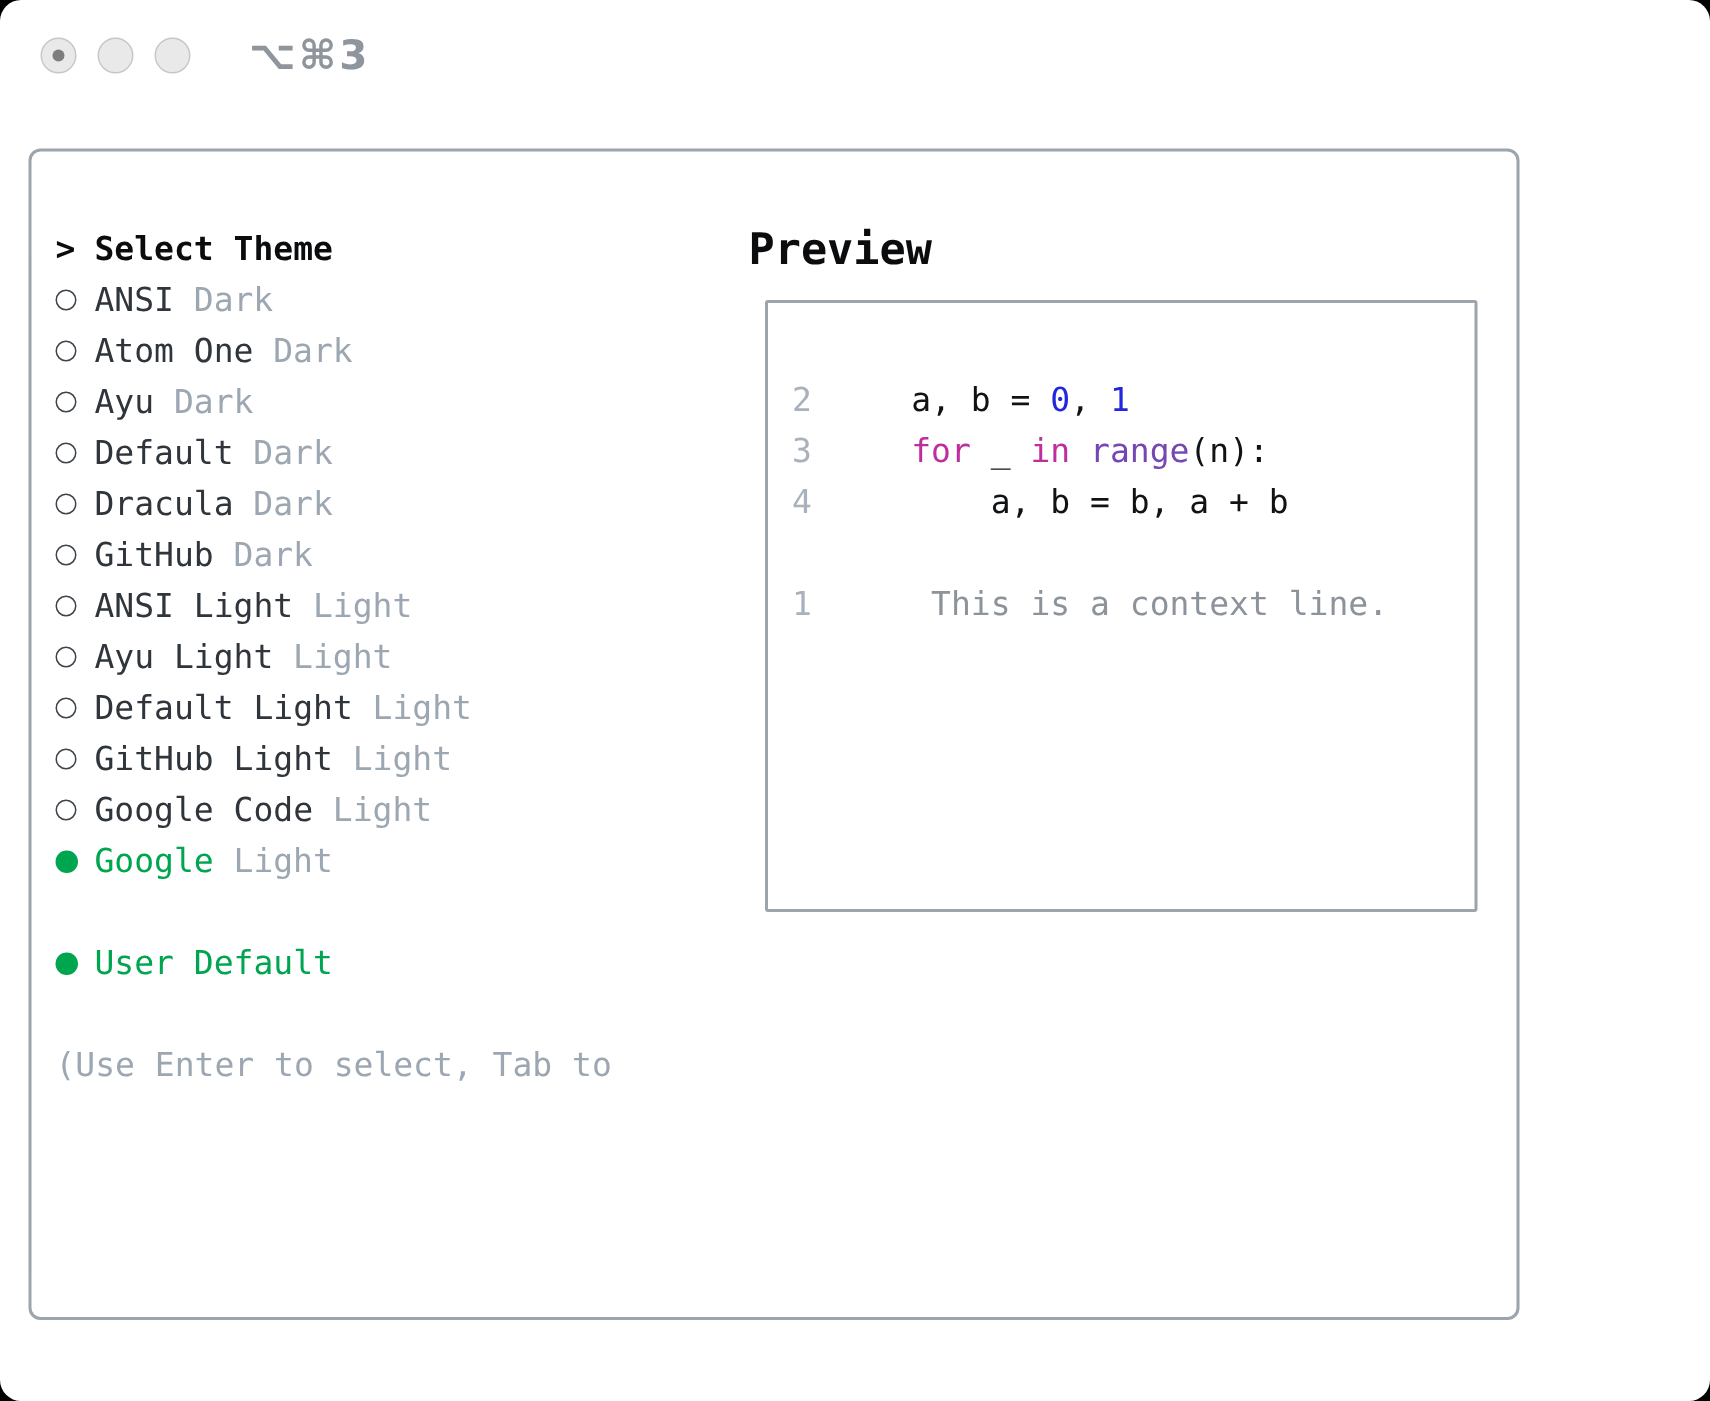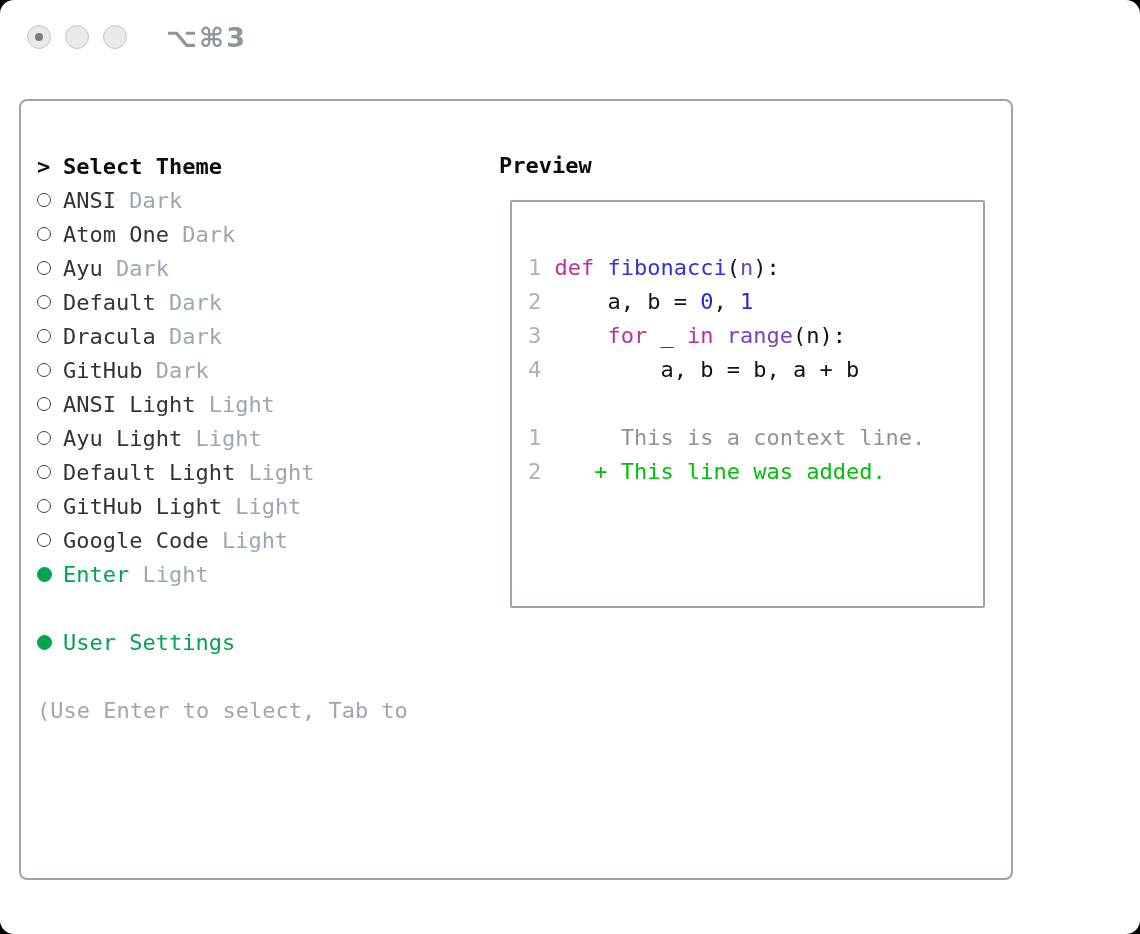--- a/index.html
+++ b/index.html
@@ -60,21 +60,21 @@
   .list-header { font-weight: bold; color: #0b0c0e; text-align: right; }
   .theme-item .name { color: var(--text); }
   .selected .name { color: var(--accent-green); }
   .variant { color: var(--muted); margin-left: 0.6em; }
   .section-label { color: #17191c; }
   .hint { color: var(--muted); }
   
   .preview-title {
     position: absolute; left: 499px; top: 149px;
     height: 34px; line-height: 34px;
-    font-size: 22px; font-weight: bold; color: #0b0c0e;
+    font-size: 29px; font-weight: bold; color: #0b0c0e;
   }
   .preview-box {
     position: absolute; left: 510px; top: 200px;
     width: 475px; height: 408px;
     border: 2px solid var(--border);
     border-radius: 2px;
     background: #fff;
     overflow: hidden;
   }
   .code-area { padding: 49px 0 0 16px; font-size: 22px; }
@@ -116,43 +116,41 @@
           <div class="row theme-item"><span class="marker"><span class="radio"></span></span><span class="name">Atom One</span><span class="variant">Dark</span></div>
           <div class="row theme-item"><span class="marker"><span class="radio"></span></span><span class="name">Ayu</span><span class="variant">Dark</span></div>
           <div class="row theme-item"><span class="marker"><span class="radio"></span></span><span class="name">Default</span><span class="variant">Dark</span></div>
           <div class="row theme-item"><span class="marker"><span class="radio"></span></span><span class="name">Dracula</span><span class="variant">Dark</span></div>
           <div class="row theme-item"><span class="marker"><span class="radio"></span></span><span class="name">GitHub</span><span class="variant">Dark</span></div>
           <div class="row theme-item"><span class="marker"><span class="radio"></span></span><span class="name">ANSI Light</span><span class="variant">Light</span></div>
           <div class="row theme-item"><span class="marker"><span class="radio"></span></span><span class="name">Ayu Light</span><span class="variant">Light</span></div>
           <div class="row theme-item"><span class="marker"><span class="radio"></span></span><span class="name">Default Light</span><span class="variant">Light</span></div>
           <div class="row theme-item"><span class="marker"><span class="radio"></span></span><span class="name">GitHub Light</span><span class="variant">Light</span></div>
           <div class="row theme-item"><span class="marker"><span class="radio"></span></span><span class="name">Google Code</span><span class="variant">Light</span></div>
-          <div class="row theme-item selected"><span class="marker"><span class="radio"></span></span><span class="name">Enter</span><span class="variant">Light</span></div>
+          <div class="row theme-item selected"><span class="marker"><span class="radio"></span></span><span class="name">Google</span><span class="variant">Light</span></div>
         </div>
 
       <div class="spacer"></div>
 
 
       <div>
-          <div class="row theme-item selected"><span class="marker"><span class="radio"></span></span><span class="name">User Settings</span></div>
+          <div class="row theme-item selected"><span class="marker"><span class="radio"></span></span><span class="name">User Default</span></div>
         </div>
 
       <div class="spacer"></div>
 
       <div class="row hint">(Use Enter to select, Tab to</div>
     </div>
   </div>
 
   <div class="preview-title">Preview</div>
 
   <div class="preview-box">
     <div class="code-area">
-        <div class="code-line"><span class="c-linenum">1</span><span class="c-plain"> </span><span class="c-keyword">def</span><span class="c-plain"> </span><span class="c-function">fibonacci</span><span class="c-plain">(</span><span class="c-param">n</span><span class="c-plain">):</span></div>
         <div class="code-line"><span class="c-linenum">2</span><span class="c-plain">     a, b = </span><span class="c-number">0</span><span class="c-plain">, </span><span class="c-number">1</span></div>
         <div class="code-line"><span class="c-linenum">3</span><span class="c-plain">     </span><span class="c-keyword">for</span><span class="c-plain"> _ </span><span class="c-keyword">in</span><span class="c-plain"> </span><span class="c-param">range</span><span class="c-plain">(n):</span></div>
         <div class="code-line"><span class="c-linenum">4</span><span class="c-plain">         a, b = b, a + b</span></div>
         <div class="code-line"></div>
         <div class="code-line"><span class="c-linenum">1</span><span class="c-context">      This is a context line.</span></div>
-        <div class="code-line"><span class="c-linenum">2</span><span class="c-added">    + This line was added.</span></div>
       </div>
   </div>
 
 </div>
 
 </body></html>

